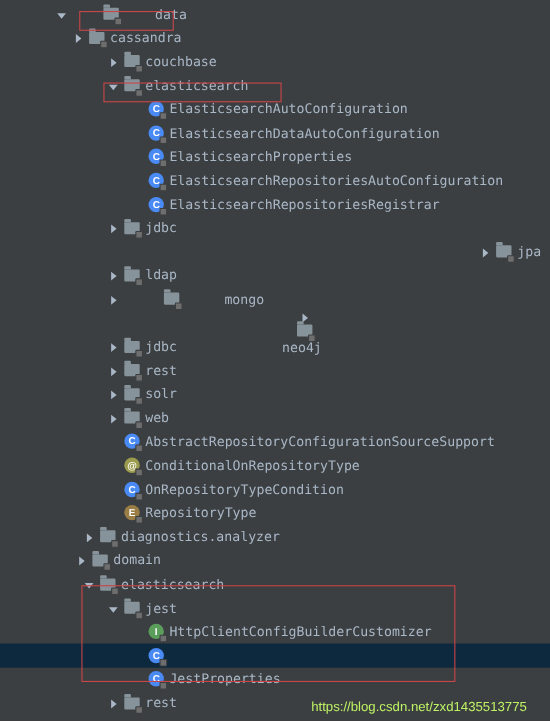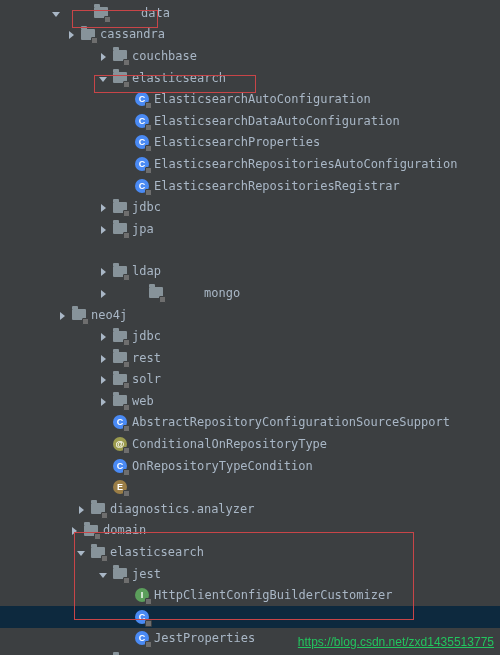--- a/index.html
+++ b/index.html
@@ -105,26 +105,25 @@
   .highlight-box {
     position: absolute;
     border: 1px solid #c84548;
     pointer-events: none;
   }
   .hb1 { left: 72px; top: 10px; width: 86px; height: 18px; }
   .hb2 { left: 94px; top: 75px; width: 162px; height: 18px; }
   .hb3 { left: 74px; top: 532px; width: 340px; height: 88px; }
   .watermark {
     position: absolute;
-    right: 6px;
+    right: 21px;
     bottom: 6px;
-    color: #22c55e;
+    color: #bef264;
     font-size: 12px;
     font-family: sans-serif;
-    text-decoration: underline;
   }
 </style>
 </head>
 <body>
 
 <div class="tree">
     <div class="row" style="padding-left: 51px; gap: 28px;">
       <span class="arrow expanded"><svg width="10" height="10" viewBox="0 0 10 10">
           <path d="M1 3 L9 3 L5 8 Z" fill="#a9b7c6"></path>
         </svg></span>
@@ -207,51 +206,51 @@
     <div class="row" style="padding-left: 98px;">
       <span class="arrow collapsed"><svg width="10" height="10" viewBox="0 0 10 10">
           <path d="M3 1 L8 5 L3 9 Z" fill="#a9b7c6"></path>
         </svg></span>
       <span class="pkg-icon">
         <span class="folder"></span>
         <span class="lock"></span>
       </span>
       <span class="label">jdbc</span>
     </div>
-    <div class="row" style="padding-left: 98px;">
+    <div class="row" style="padding-left: 98px; justify-content: flex-end;">
       <span class="arrow collapsed"><svg width="10" height="10" viewBox="0 0 10 10">
           <path d="M3 1 L8 5 L3 9 Z" fill="#a9b7c6"></path>
         </svg></span>
       <span class="pkg-icon">
         <span class="folder"></span>
         <span class="lock"></span>
       </span>
       <span class="label">jpa</span>
     </div>
-    <div class="row" style="padding-left: 98px; margin-top: 21px;">
+    <div class="row" style="padding-left: 98px;">
       <span class="arrow collapsed"><svg width="10" height="10" viewBox="0 0 10 10">
           <path d="M3 1 L8 5 L3 9 Z" fill="#a9b7c6"></path>
         </svg></span>
       <span class="pkg-icon">
         <span class="folder"></span>
         <span class="lock"></span>
       </span>
       <span class="label">ldap</span>
     </div>
     <div class="row" style="padding-left: 98px; gap: 36px;">
       <span class="arrow collapsed"><svg width="10" height="10" viewBox="0 0 10 10">
           <path d="M3 1 L8 5 L3 9 Z" fill="#a9b7c6"></path>
         </svg></span>
       <span class="pkg-icon">
         <span class="folder"></span>
         <span class="lock"></span>
       </span>
       <span class="label">mongo</span>
     </div>
-    <div class="row" style="padding-left: 57px;">
+    <div class="row" style="padding-left: 57px; flex-direction: column;">
       <span class="arrow collapsed"><svg width="10" height="10" viewBox="0 0 10 10">
           <path d="M3 1 L8 5 L3 9 Z" fill="#a9b7c6"></path>
         </svg></span>
       <span class="pkg-icon">
         <span class="folder"></span>
         <span class="lock"></span>
       </span>
       <span class="label">neo4j</span>
     </div>
     <div class="row" style="padding-left: 98px;">
@@ -317,20 +316,21 @@
         <span class="lock"></span>
       </span>
       <span class="label">OnRepositoryTypeCondition</span>
     </div>
     <div class="row" style="padding-left: 98px;">
       <span class="arrow none"></span>
       <span class="class-icon">
         <span class="circle c-enum">E</span>
         <span class="lock"></span>
       </span>
+      <span class="label">RepositoryType</span>
     </div>
     <div class="row" style="padding-left: 76px;">
       <span class="arrow collapsed"><svg width="10" height="10" viewBox="0 0 10 10">
           <path d="M3 1 L8 5 L3 9 Z" fill="#a9b7c6"></path>
         </svg></span>
       <span class="pkg-icon">
         <span class="folder"></span>
         <span class="lock"></span>
       </span>
       <span class="label">diagnostics.analyzer</span>

